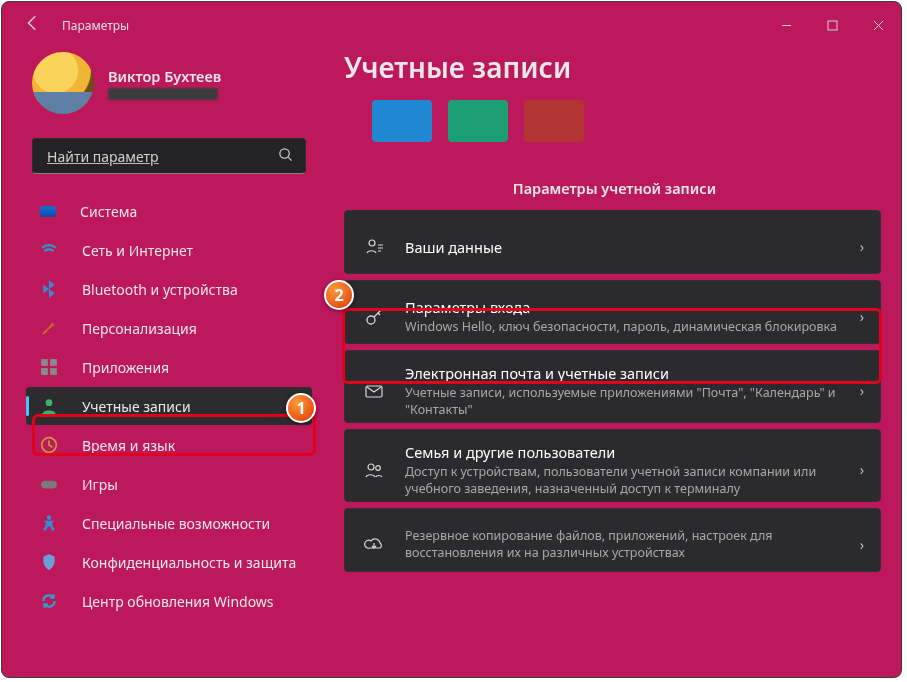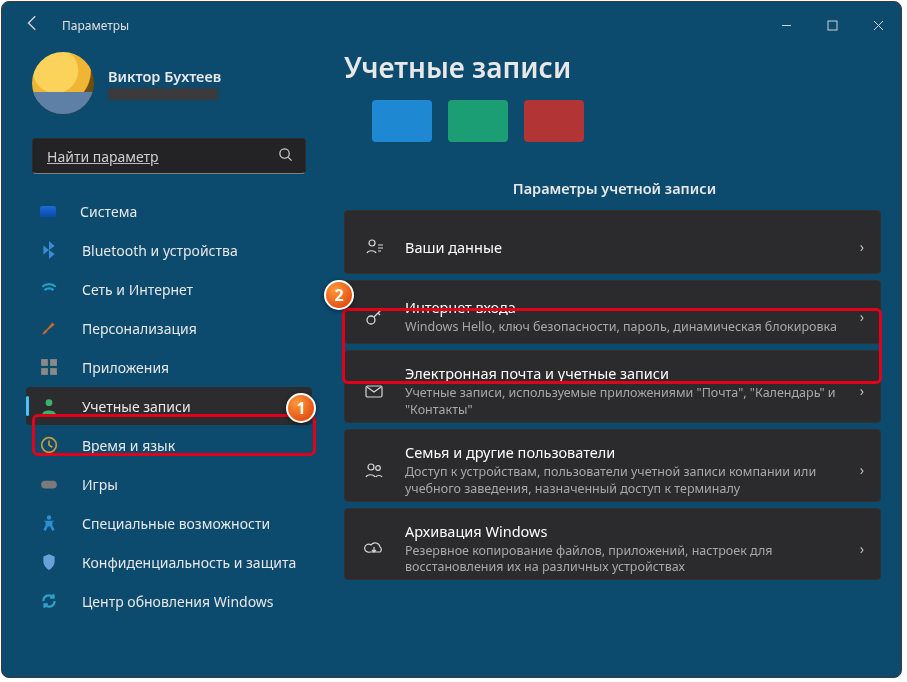--- a/index.html
+++ b/index.html
@@ -5,21 +5,21 @@
   * { box-sizing: border-box; margin: 0; padding: 0; }
   html, body { width: 907px; height: 682px; overflow: hidden; }
   body {
     background: #fff;
     font-family: "Segoe UI", system-ui, sans-serif;
     color: #e8e8e8;
   }
   .window {
     position: absolute; inset: 0; top: 1px; left: 1px; right: 4px; bottom: 4px;
     width: 901px; height: 677px;
-    background: #0c4a6e;
+    background: #be185d;
     border: 1px solid #3a3a3a;
     border-radius: 8px;
     overflow: hidden;
   }
   .titlebar {
     display: flex; align-items: center; height: 46px;
     padding-left: 22px;
   }
   .back-arrow { width: 18px; text-align: center; font-size: 15px; color: #cfcfcf; }
   .title { margin-left: 20px; font-size: 12px; color: #e0e0e0; }
@@ -145,33 +145,33 @@
             </svg>
         </span>
       </div>
       <ul class="navlist">
         <li class="nav-item">
           <span class="nav-ico system"></span>
           <span>Система</span>
         </li>
         <li class="nav-item">
           <span class="nav-ico">
+              <svg viewBox="0 0 16 16" fill="none" stroke="#1fa0c8" stroke-width="2">
+                <path d="M2 6c3.5-3 8.5-3 12 0M4 9c2.2-2 5.8-2 8 0M8 12.5h.01"></path>
+              </svg>
+            </span>
+          <span>Сеть и Интернет</span>
+        </li>
+        <li class="nav-item">
+          <span class="nav-ico">
               <svg viewBox="0 0 16 16" fill="#3a8bd6">
                 <path d="M8 0v16l5-4.5L8 8l5-3.5L8 0zM3 4l5 4-5 4"></path>
               </svg>
             </span>
           <span>Bluetooth и устройства</span>
-        </li>
-        <li class="nav-item">
-          <span class="nav-ico">
-              <svg viewBox="0 0 16 16" fill="none" stroke="#1fa0c8" stroke-width="2">
-                <path d="M2 6c3.5-3 8.5-3 12 0M4 9c2.2-2 5.8-2 8 0M8 12.5h.01"></path>
-              </svg>
-            </span>
-          <span>Сеть и Интернет</span>
         </li>
         <li class="nav-item">
           <span class="nav-ico">
               <svg viewBox="0 0 16 16" fill="#c46a2e">
                 <path d="M2 14c1-3 2-4 4-5l5-6 2 2-6 5c-1 2-2 3-5 4z"></path>
               </svg>
             </span>
           <span>Персонализация</span>
         </li>
         <li class="nav-item">
@@ -264,21 +264,21 @@
       </div>
 
       <div class="card">
         <span class="card-ico">
             <svg viewBox="0 0 20 20" fill="none" stroke="currentColor" stroke-width="1.3">
               <circle cx="7" cy="13" r="4"></circle>
               <path d="m10 10 7-7M14 6l2 2"></path>
             </svg>
           </span>
         <div class="card-text">
-          <div class="card-title">Интернет входа</div>
+          <div class="card-title">Параметры входа</div>
           <div class="card-sub">Windows Hello, ключ безопасности, пароль, динамическая блокировка</div>
         </div>
         <span class="chev">›</span>
       </div>
 
       <div class="card">
         <span class="card-ico">
             <svg viewBox="0 0 20 20" fill="none" stroke="currentColor" stroke-width="1.2">
               <rect x="2" y="5" width="16" height="11" rx="1.5"></rect>
               <path d="m3 6 7 5 7-5"></path>
@@ -307,21 +307,20 @@
       </div>
 
       <div class="card">
         <span class="card-ico">
             <svg viewBox="0 0 20 20" fill="none" stroke="currentColor" stroke-width="1.2">
               <path d="M6 14a4 4 0 1 1 1-7 5 5 0 0 1 9 2 3 3 0 0 1 0 5H6z"></path>
               <path d="M10 9v5m-2-2 2 2 2-2"></path>
             </svg>
           </span>
         <div class="card-text">
-          <div class="card-title">Архивация Windows</div>
           <div class="card-sub">Резервное копирование файлов, приложений, настроек для восстановления их на различных устройствах</div>
         </div>
         <span class="chev">›</span>
       </div>
     </div>
   </div>
 
   <div class="hl-red" style="left:30px; top:412px; width:284px; height:42px;"></div>
   <div class="marker" style="left:284px; top:391px;">1</div>
 

